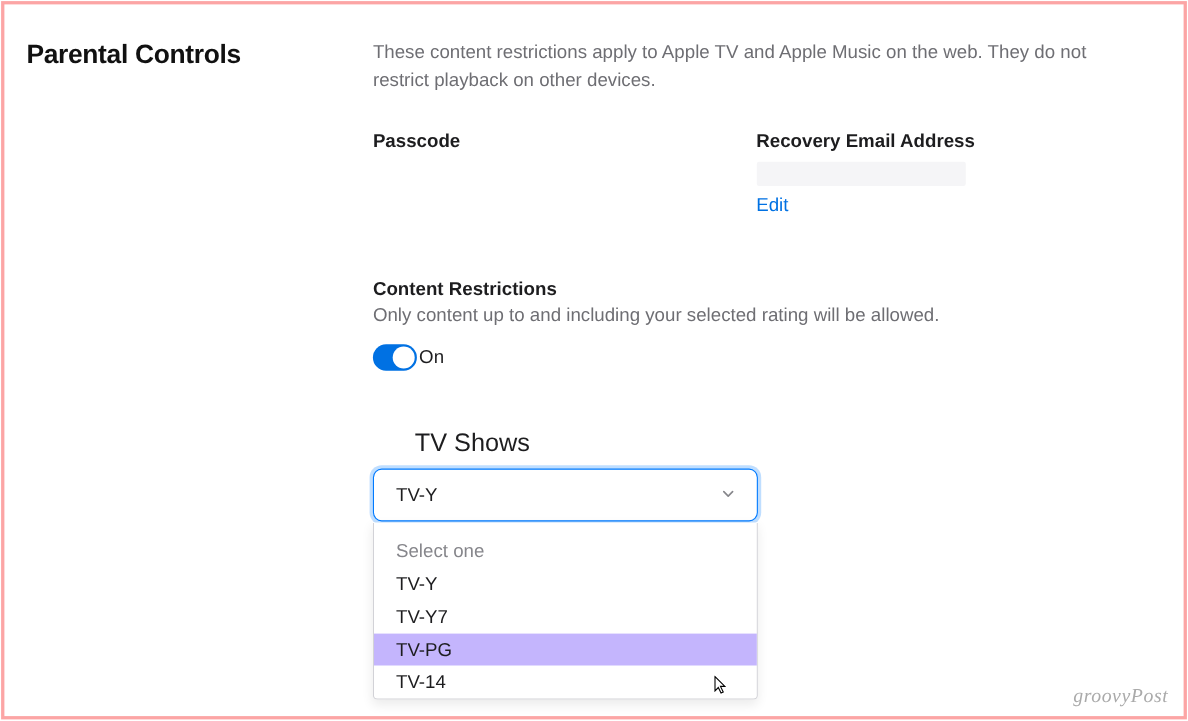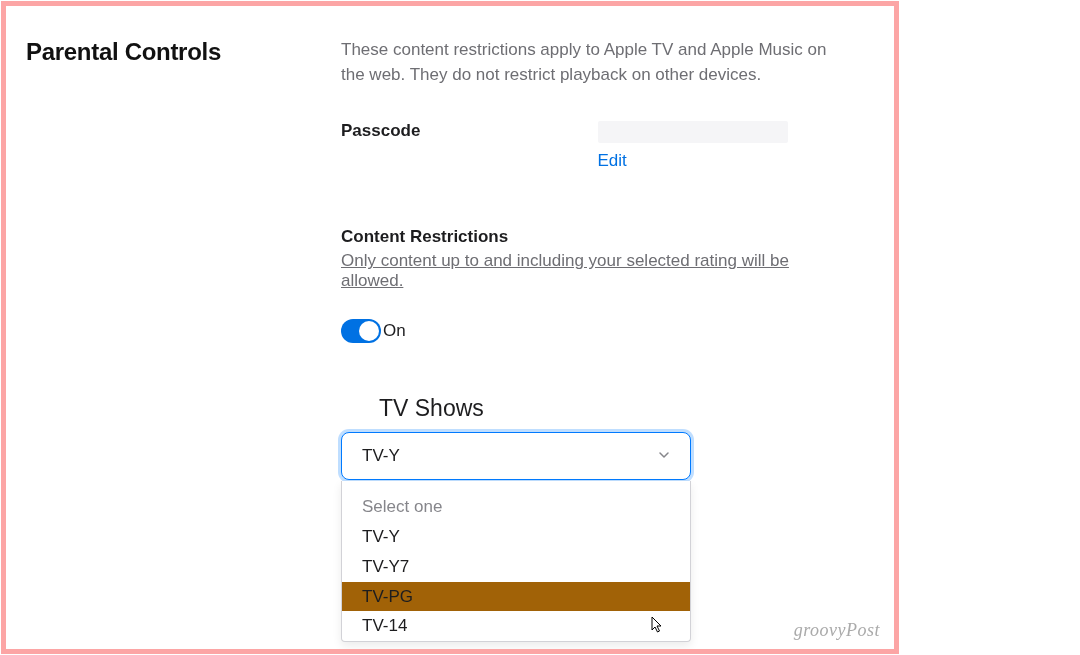--- a/index.html
+++ b/index.html
@@ -8,22 +8,22 @@
       box-sizing: border-box;
     }
     body {
       font-family: -apple-system, BlinkMacSystemFont, "Segoe UI", Helvetica, Arial, sans-serif;
       background: #fff;
       width: 1080px;
       height: 655px;
       position: relative;
     }
     .container {
-      border: 5px solid #fca5a5;
-      width: 898px;
+      border: 3px solid #fca5a5;
+      width: 1078px;
       height: 653px;
       margin: 1px;
       display: flex;
       position: relative;
       overflow: hidden;
     }
     .left-col {
       width: 305px;
       padding: 32px 20px 20px 20px;
     }
@@ -73,22 +73,21 @@
     }
     .section-heading {
       font-size: 17px;
       font-weight: 700;
       color: #1d1d1f;
       margin-bottom: 4px;
     }
     .section-subtext {
       font-size: 17px;
       color: #6e6e73;
-      margin-bottom: 28px;
-      text-decoration: underline;
+      margin-bottom: 16px;
     }
     .toggle-row {
       display: flex;
       align-items: center;
       gap: 2px;
       margin-bottom: 52px;
     }
     .toggle {
       width: 40px;
       height: 24px;
@@ -158,21 +157,21 @@
       font-size: 17px;
       color: #1d1d1f;
       cursor: pointer;
       line-height: 1.4;
     }
     .dropdown-option.placeholder {
       color: #86868b;
       padding-top: 14px;
     }
     .dropdown-option.highlighted {
-      background: #a16207;
+      background: #c4b5fd;
     }
     .cursor {
       position: absolute;
       top: 610px;
       left: 645px;
       pointer-events: none;
       z-index: 20;
     }
     .watermark {
       position: absolute;
@@ -195,20 +194,21 @@
   </div>
 
   <div class="right-col">
     <p class="description">These content restrictions apply to Apple TV and Apple Music on the web. They do not restrict playback on other devices.</p>
 
     <div class="two-col-row">
       <div class="field-group">
         <div class="field-label">Passcode</div>
       </div>
       <div class="field-group">
+        <div class="field-label">Recovery Email Address</div>
         <div class="email-placeholder"></div>
         <a class="link">Edit</a>
       </div>
     </div>
 
     <div>
       <div class="section-heading">Content Restrictions</div>
       <div class="section-subtext">Only content up to and including your selected rating will be allowed.</div>
       <div class="toggle-row">
         <div class="toggle"></div>

